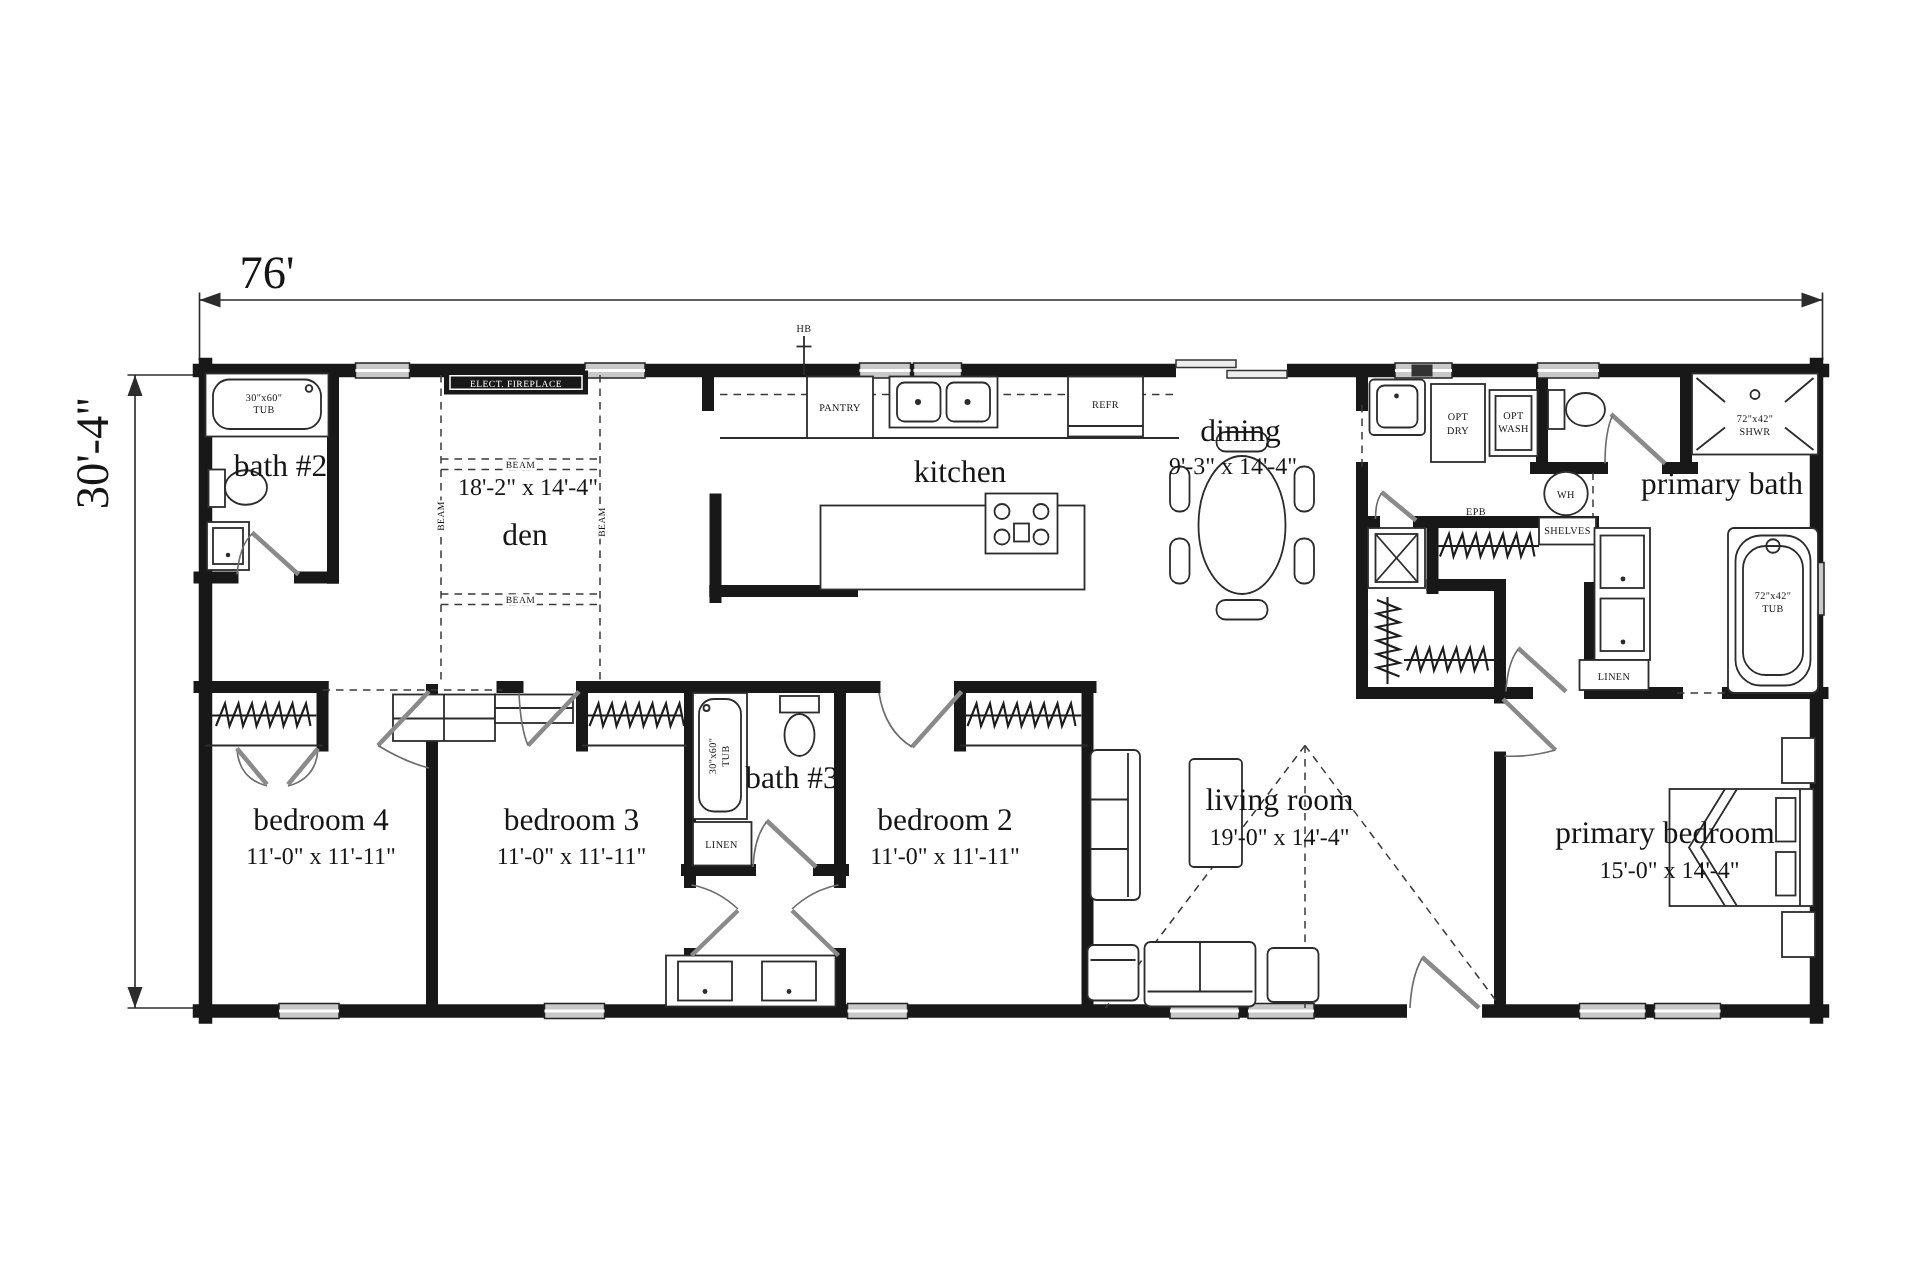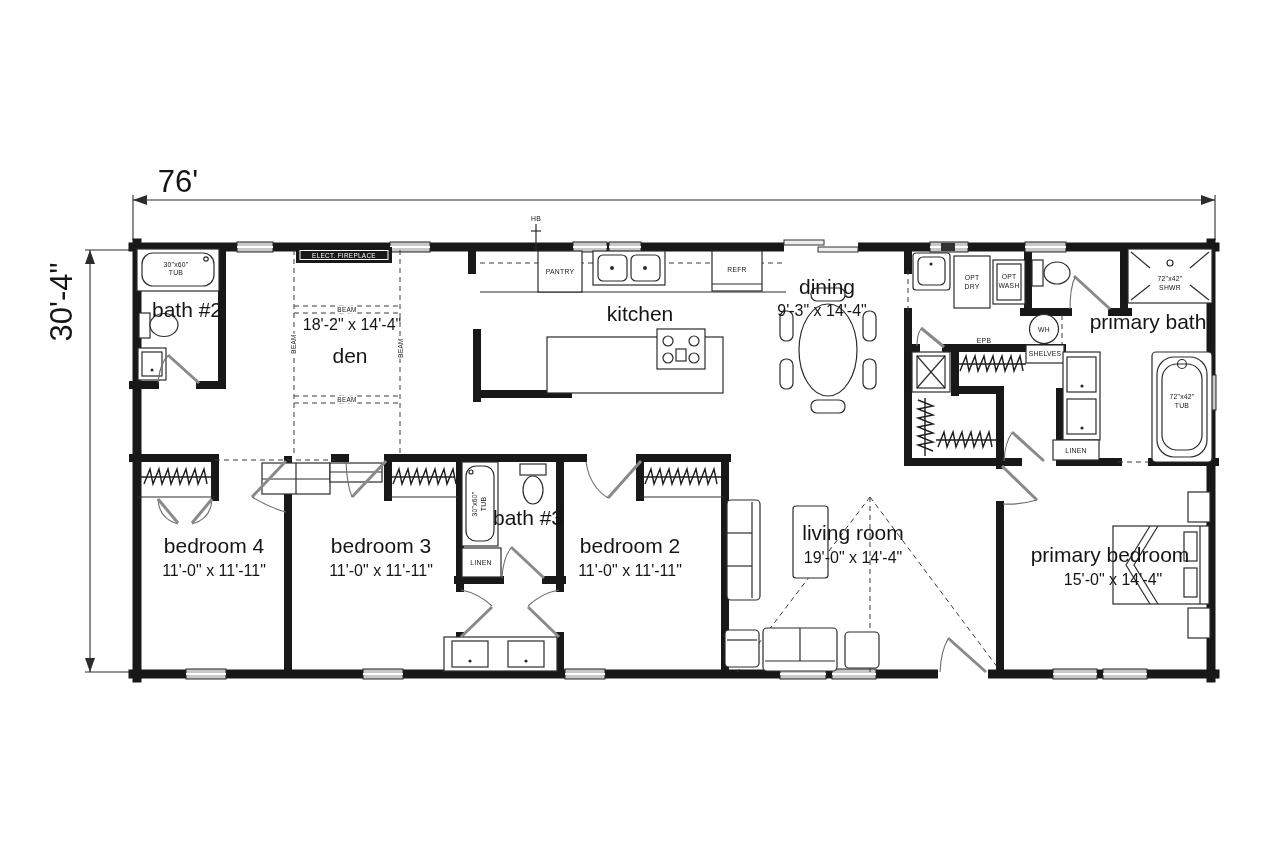--- a/index.html
+++ b/index.html
@@ -1,17 +1,17 @@
 <!DOCTYPE html>
 <html><head>
 <meta charset="utf-8">
 <style>
   html,body{margin:0;padding:0;background:#ffffff;}
   .stage{position:relative;width:1280px;height:854px;background:#ffffff;overflow:hidden;
-         font-family:Liberation Sans, sans-serif;}
+         font-family:Liberation Serif, serif;}
   svg{position:absolute;left:0;top:0;}
   text{fill:#151515;}
   .room-name{font-size:21px;}
   .room-size{font-size:16px;}
   .fix{font-size:6.8px;letter-spacing:.25px;text-anchor:middle;}
   .fix-w{font-size:6.4px;letter-spacing:.3px;fill:#ffffff;text-anchor:middle;}
   .beam-lbl{font-size:6.4px;letter-spacing:.3px;text-anchor:middle;paint-order:stroke;stroke:#ffffff;stroke-width:3px;}
   .dim-big{font-size:31px;}
   .tc{text-anchor:middle;}
   .wall{stroke:#181818;stroke-width:8;fill:none;stroke-linecap:square;}

